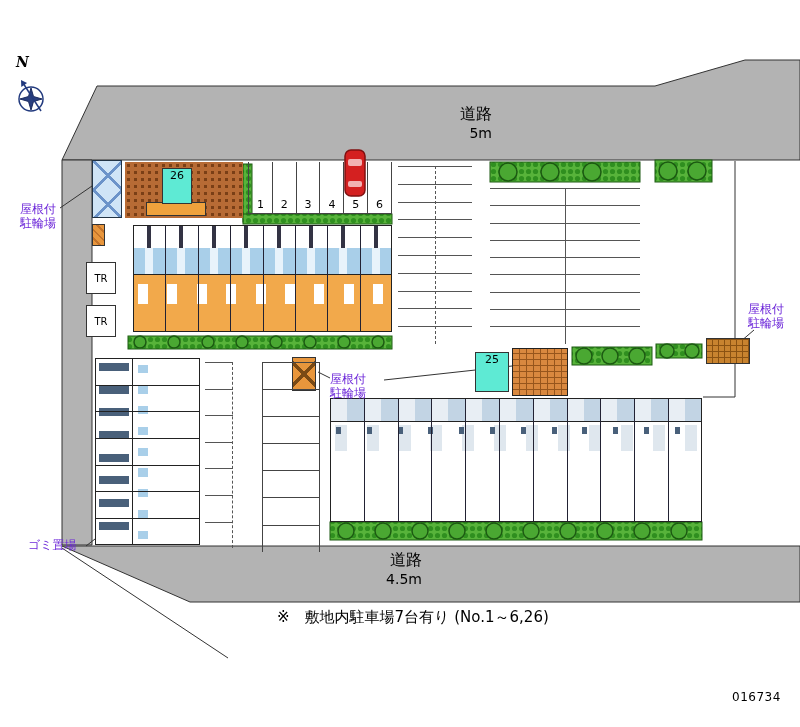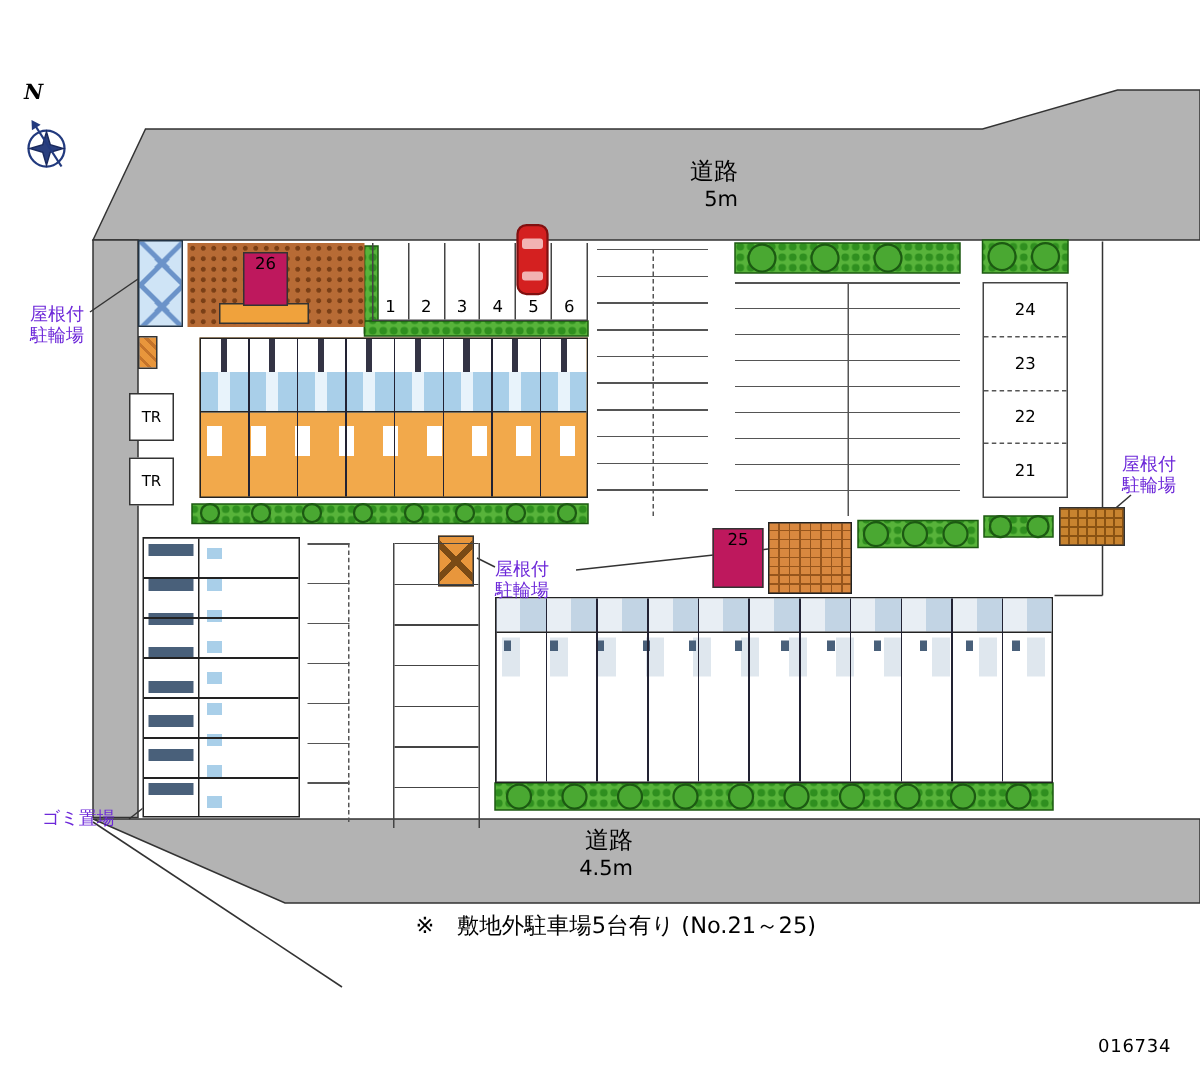--- a/index.html
+++ b/index.html
@@ -21,21 +21,21 @@
              border:1px solid #444;border-top:none;box-sizing:border-box;}
   .stall{flex:1;border-right:1px solid #444;display:flex;align-items:flex-end;
          justify-content:center;font-size:11px;padding-bottom:2px;box-sizing:border-box;}
   .stall:last-child{border-right:none;}
   
   .rstall-col{position:absolute;left:655px;top:188px;width:57px;height:144px;display:flex;
               flex-direction:column;border:1px solid #444;background:#fff;box-sizing:border-box;}
   .rstall{flex:1;border-bottom:1px dashed #555;display:flex;align-items:center;
           justify-content:center;font-size:11px;box-sizing:border-box;}
   .rstall:last-child{border-bottom:none;}
-  .numbox{position:absolute;border:1px solid #333;background:#be185d;display:flex;
+  .numbox{position:absolute;border:1px solid #333;background:#5eead4;display:flex;
           align-items:flex-start;justify-content:center;font-size:11px;box-sizing:border-box;}
   .tr-box{position:absolute;left:86px;width:30px;height:32px;border:1.5px solid #333;background:#fff;
           display:flex;align-items:center;justify-content:center;font-size:10px;box-sizing:border-box;}
   
   .bldg{position:absolute;border:1.5px solid #222;box-sizing:border-box;}
   .bldgC{left:133px;top:225px;width:259px;height:107px;background:#f2a94b;}
   .bldgC .bandTop{position:absolute;left:0;right:0;top:0;height:22px;background:#fff;border-bottom:1px solid #222;
       background-image:repeating-linear-gradient(90deg,transparent 0 13px,#334 13px 17px,transparent 17px 32.4px);}
   .bldgC .bandBlue{position:absolute;left:0;right:0;top:22px;height:26px;background:#a9cfe9;border-bottom:1px solid #222;
       background-image:repeating-linear-gradient(90deg,transparent 0 11px,#e8f3fb 11px 19px,transparent 19px 32.4px);}
@@ -233,26 +233,20 @@
 
   <svg class="abs" style="left:343px;top:148px;" width="24" height="50" viewBox="0 0 24 50">
     <rect x="2" y="2" width="20" height="46" rx="6" fill="#d42020" stroke="#801010" stroke-width="1.5"></rect>
     <rect x="5" y="11" width="14" height="7" rx="2" fill="#f2b2b2"></rect>
     <rect x="5" y="33" width="14" height="6" rx="2" fill="#f2b2b2"></rect>
   </svg>
 
   <div class="numbox" style="left:162px;top:168px;width:30px;height:36px;">26</div>
   <div class="numbox" style="left:475px;top:352px;width:34px;height:40px;">25</div>
 
-  <div class="rstall-col">
-    <div class="rstall">24</div>
-    <div class="rstall">23</div>
-    <div class="rstall">22</div>
-    <div class="rstall">21</div>
-  </div>
 
   <div class="tr-box" style="top:262px;">TR</div>
   <div class="tr-box" style="top:305px;">TR</div>
 
   <div class="n-lbl">N</div>
 
   <div class="road-lbl" style="left:420px;top:104px;width:72px;">
     <div class="rname">道路</div>
     <div class="rsize">5m</div>
   </div>
@@ -269,17 +263,17 @@
     <div>屋根付</div>
     <div>駐輪場</div>
   </div>
   <div class="lbl" style="left:748px;top:302px;">
     <div>屋根付</div>
     <div>駐輪場</div>
   </div>
   <div class="lbl" style="left:28px;top:538px;">ゴミ置場</div>
 
   <div class="notes">
-    <div>※　敷地外駐車場5台有り (No.21～25)</div>
+    <div>※　敷地内駐車場7台有り (No.1～6,26)</div>
   </div>
 
   <div class="plan-id">016734</div>
 </div>
 
 </body></html>

